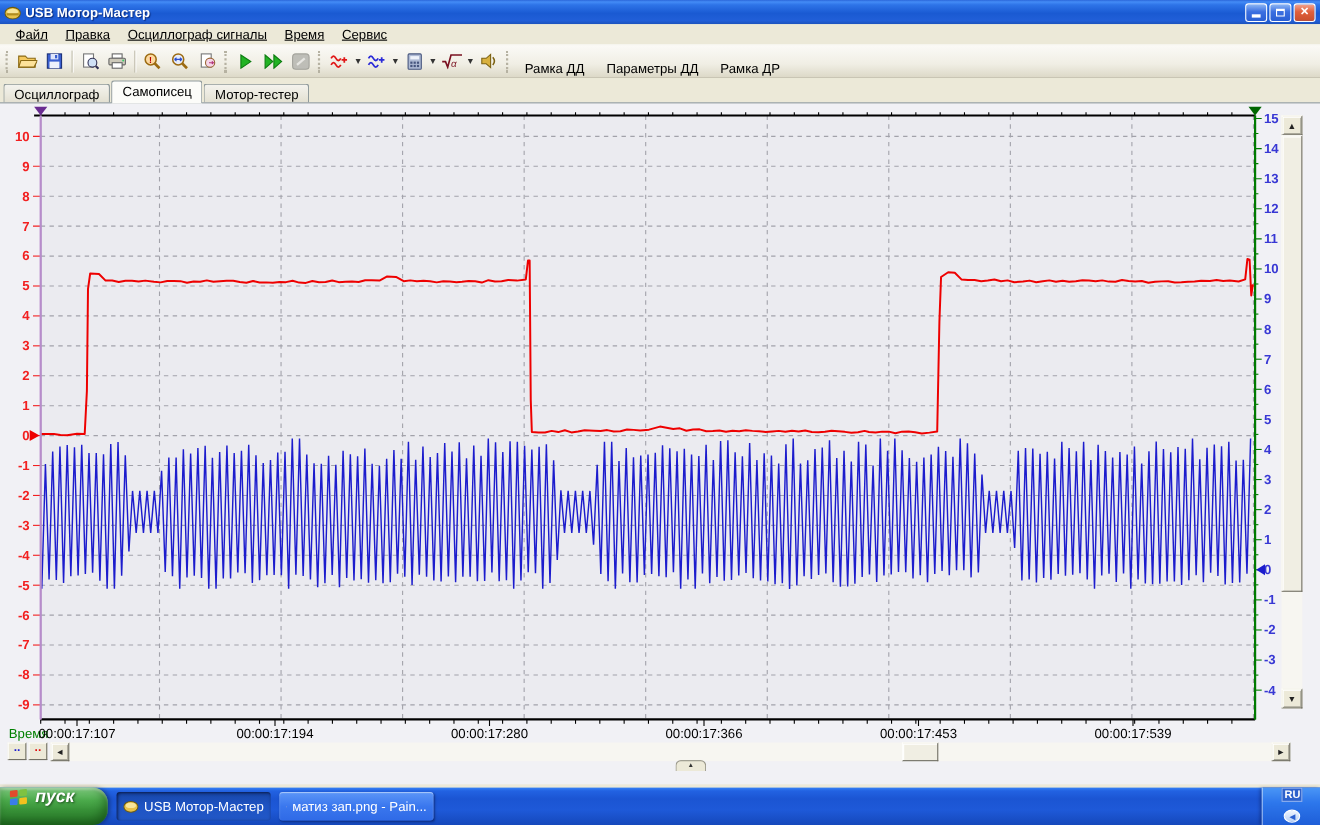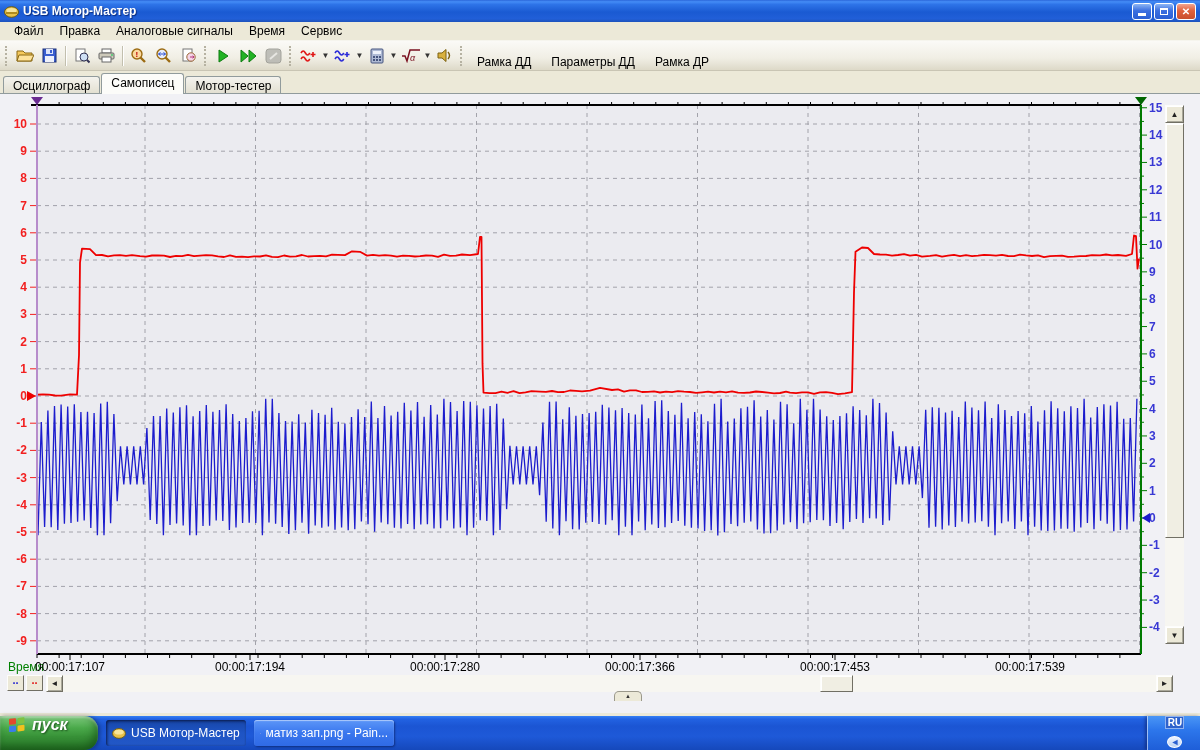--- a/index.html
+++ b/index.html
@@ -15,21 +15,21 @@
   .winbtn{width:20px;height:17px;margin-left:2px;border-radius:3px;border:1px solid #fff;
     display:flex;align-items:center;justify-content:center;color:#fff;font-size:10px;font-weight:bold;
     background:linear-gradient(180deg,#8db6f4 0%,#3b6fe0 45%,#2a5fd4 100%);}
   .winbtn.close{background:linear-gradient(180deg,#f2a490 0%,#e0603c 45%,#c94f2e 100%);}
   .winbtn .minbar{width:8px;height:3px;background:#fff;margin-top:7px;}
   .winbtn .restoreglyph{width:8px;height:7px;border:1px solid #fff;border-top:2px solid #fff;}
 
   
   .menubar{position:absolute;left:0;top:22px;width:1200px;height:19px;background:#ece9d8;
     display:flex;align-items:center;padding-left:6px;border-bottom:1px solid #f6f5ee;}
-  .menu-item{font-size:12px;color:#000;padding:2px 8px;cursor:default;}
+  .menu-item{font-size:12px;color:#000;padding:2px 8px;cursor:default;text-decoration:underline;}
 
   
   .toolbar{position:absolute;left:0;top:41px;width:1200px;height:30px;
     background:linear-gradient(180deg,#fbfaf7 0%,#f0eee4 60%,#ddd9c8 100%);
     border-bottom:1px solid #c9c5b4;display:flex;align-items:center;padding-left:2px;}
   .grip{width:4px;height:20px;margin:0 3px;border-left:2px dotted #b6b2a2;}
   .tbtn{width:25px;height:24px;display:flex;align-items:center;justify-content:center;border:1px solid transparent;border-radius:2px;}
   .tbtn svg{display:block;}
   .tbtn.disabled{opacity:.9;}
   .ddarrow{font-size:8px;color:#333;width:9px;text-align:center;}
@@ -108,21 +108,21 @@
       </div>
     <div class="winbtn">
         <div class="restoreglyph"></div>
       </div>
     <div class="winbtn close">✕</div>
   </div>
 
   <div class="menubar">
     <div class="menu-item">Файл</div>
     <div class="menu-item">Правка</div>
-    <div class="menu-item">Аналоговые сигналы</div>
+    <div class="menu-item">Осциллограф сигналы</div>
     <div class="menu-item">Время</div>
     <div class="menu-item">Сервис</div>
   </div>
 
   <div class="toolbar">
     <div class="grip"></div>
 
     <div class="tbtn">
       <svg width="18" height="15" viewBox="0 0 18 15">
           <path d="M1 3 L7 3 L9 5 L16 5 L16 13 L1 13 Z" fill="#f5c95c" stroke="#8a6914"></path>

